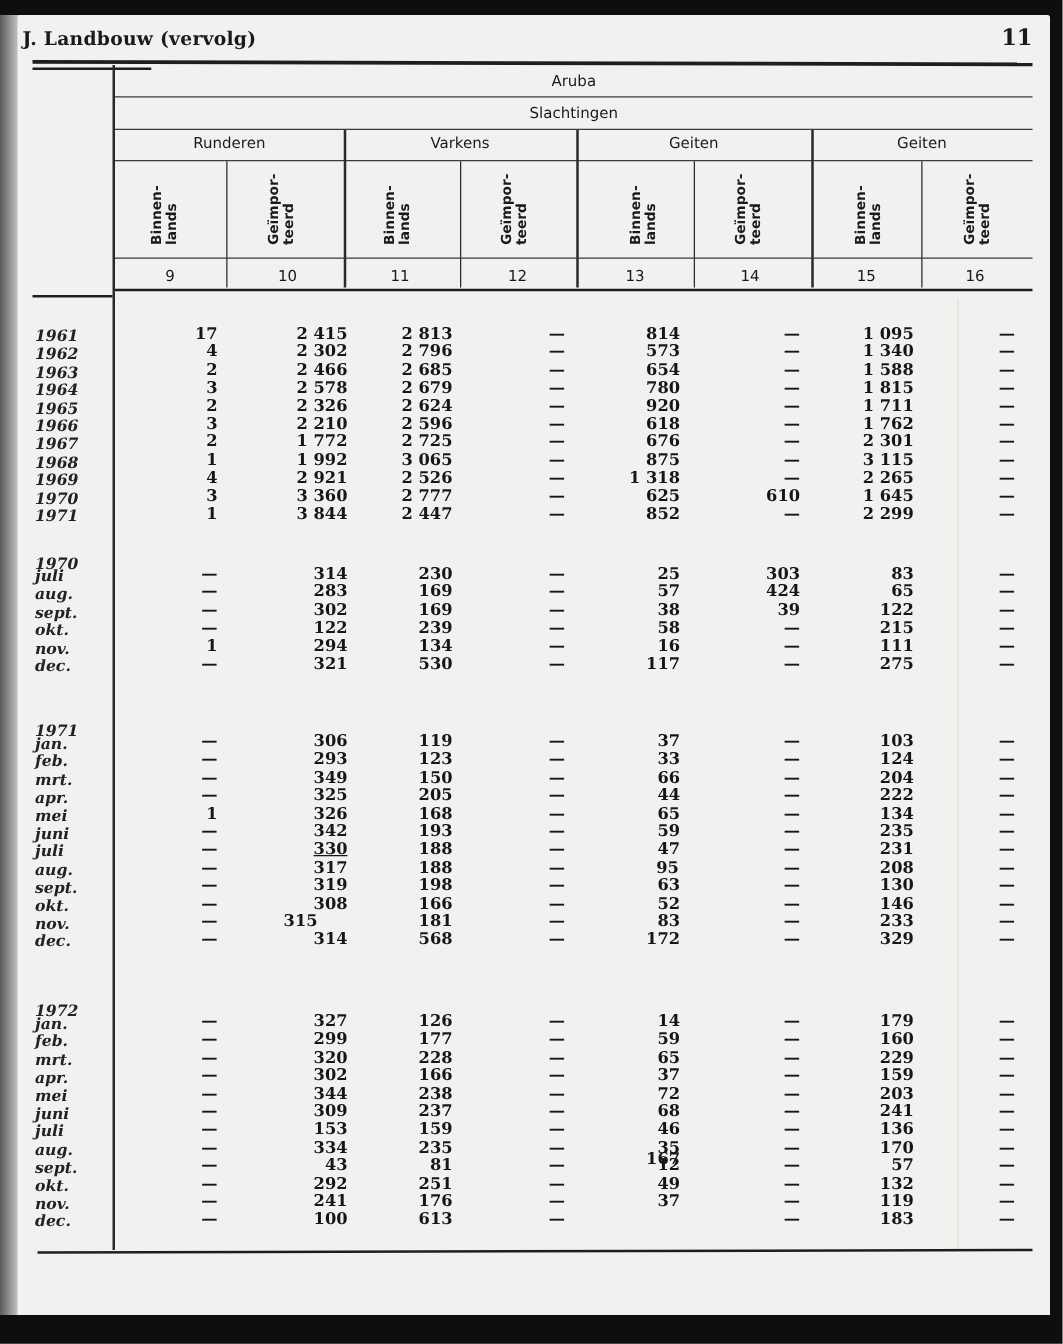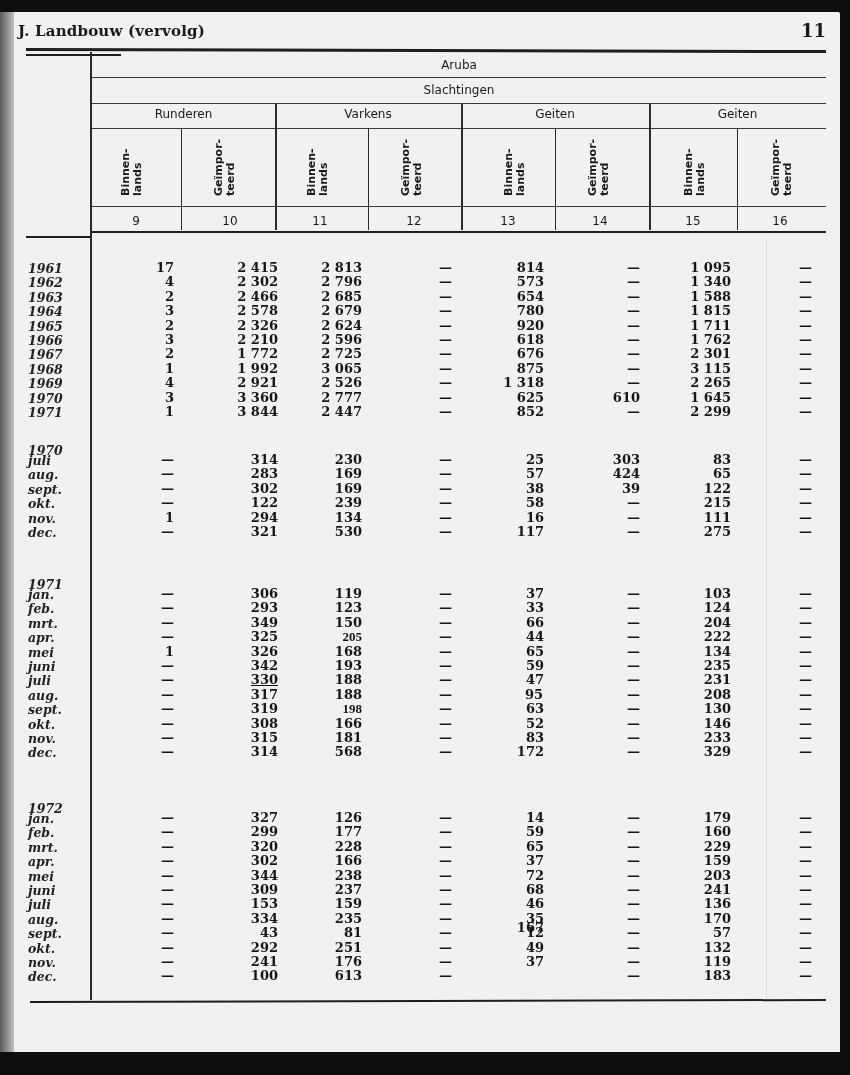--- a/index.html
+++ b/index.html
@@ -351,21 +351,21 @@
         <div class="cell" style="top: 615.8px; right: 398px;">—</div>
         <div class="cell" style="top: 615.8px; right: 306px; margin-left: 16px;">66</div>
         <div class="cell" style="top: 615.8px; right: 210px;">—</div>
         <div class="cell" style="top: 615.8px; right: 119px;">204</div>
         <div class="cell" style="top: 615.8px; right: 38px;">—</div>
       </div>
       <div>
         <div class="rowlabel" style="top: 631.2px;">apr.</div>
         <div class="cell" style="top: 630.2px; right: 676px;">—</div>
         <div class="cell" style="top: 630.2px; right: 572px;">325</div>
-        <div class="cell" style="top: 630.2px; right: 488px; font-family: Liberation Serif, serif;">205</div>
+        <div class="cell" style="top: 630.2px; right: 488px;">205</div>
         <div class="cell" style="top: 630.2px; right: 398px;">—</div>
         <div class="cell" style="top: 630.2px; right: 306px;">44</div>
         <div class="cell" style="top: 630.2px; right: 210px;">—</div>
         <div class="cell" style="top: 630.2px; right: 119px;">222</div>
         <div class="cell" style="top: 630.2px; right: 38px;">—</div>
       </div>
       <div>
         <div class="rowlabel" style="top: 645.6px;">mei</div>
         <div class="cell" style="top: 644.6px; right: 676px;">1</div>
         <div class="cell" style="top: 644.6px; right: 572px;">326</div>
@@ -406,42 +406,42 @@
         <div class="cell" style="top: 687.8px; right: 398px;">—</div>
         <div class="cell" style="top: 687.8px; right: 307px;">95</div>
         <div class="cell" style="top: 687.8px; right: 210px;">—</div>
         <div class="cell" style="top: 687.8px; right: 119px;">208</div>
         <div class="cell" style="top: 687.8px; right: 38px;">—</div>
       </div>
       <div>
         <div class="rowlabel" style="top: 703.2px;">sept.</div>
         <div class="cell" style="top: 702.2px; right: 676px;">—</div>
         <div class="cell" style="top: 702.2px; right: 572px;">319</div>
-        <div class="cell" style="top: 702.2px; right: 488px; font-family: Liberation Serif, serif;">198</div>
+        <div class="cell" style="top: 702.2px; right: 488px;">198</div>
         <div class="cell" style="top: 702.2px; right: 398px;">—</div>
         <div class="cell" style="top: 702.2px; right: 306px;">63</div>
         <div class="cell" style="top: 702.2px; right: 210px;">—</div>
         <div class="cell" style="top: 702.2px; right: 119px;">130</div>
         <div class="cell" style="top: 702.2px; right: 38px;">—</div>
       </div>
       <div>
         <div class="rowlabel" style="top: 717.6px;">okt.</div>
         <div class="cell" style="top: 716.6px; right: 676px;">—</div>
         <div class="cell" style="top: 716.6px; right: 572px;">308</div>
         <div class="cell" style="top: 716.6px; right: 488px;">166</div>
         <div class="cell" style="top: 716.6px; right: 398px;">—</div>
         <div class="cell" style="top: 716.6px; right: 306px;">52</div>
         <div class="cell" style="top: 716.6px; right: 210px;">—</div>
         <div class="cell" style="top: 716.6px; right: 119px;">146</div>
         <div class="cell" style="top: 716.6px; right: 38px;">—</div>
       </div>
       <div>
         <div class="rowlabel" style="top: 732px;">nov.</div>
         <div class="cell" style="top: 731px; right: 676px;">—</div>
-        <div class="cell" style="top: 731px; right: 572px;">315</div>
+        <div class="cell" style="top: 731px; right: 596px;">315</div>
         <div class="cell" style="top: 731px; right: 488px;">181</div>
         <div class="cell" style="top: 731px; right: 398px;">—</div>
         <div class="cell" style="top: 731px; right: 306px;">83</div>
         <div class="cell" style="top: 731px; right: 210px;">—</div>
         <div class="cell" style="top: 731px; right: 119px;">233</div>
         <div class="cell" style="top: 731px; right: 38px;">—</div>
       </div>
       <div>
         <div class="rowlabel" style="top: 746.4px;">dec.</div>
         <div class="cell" style="top: 745.4px; right: 676px;">—</div>

